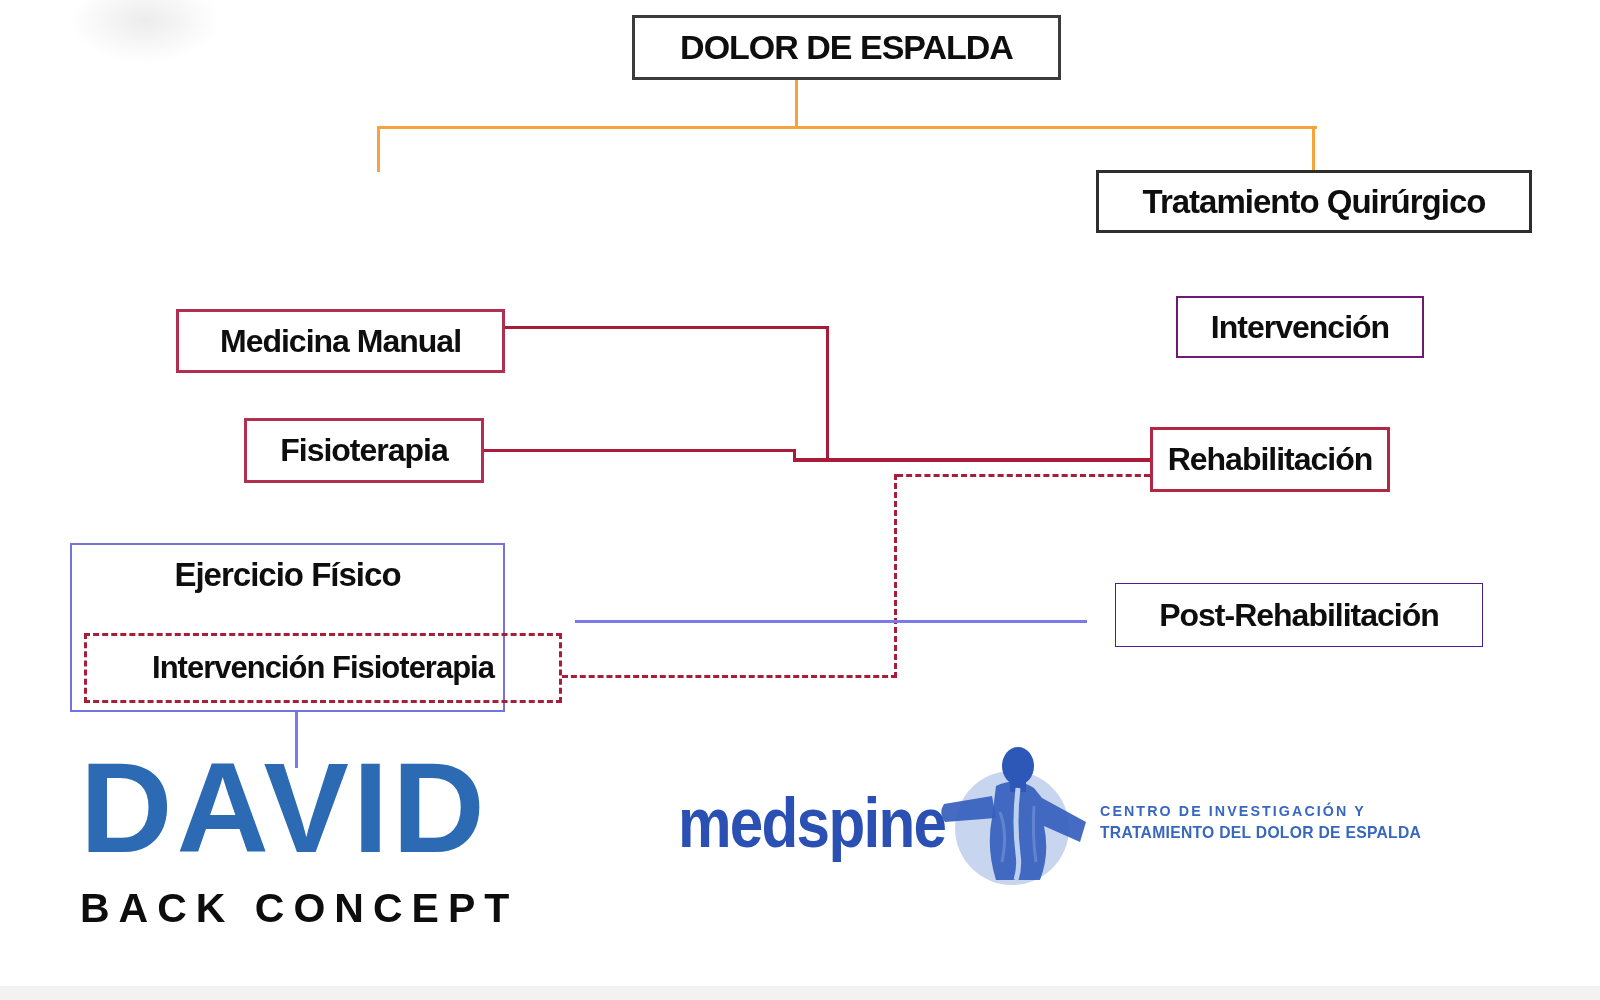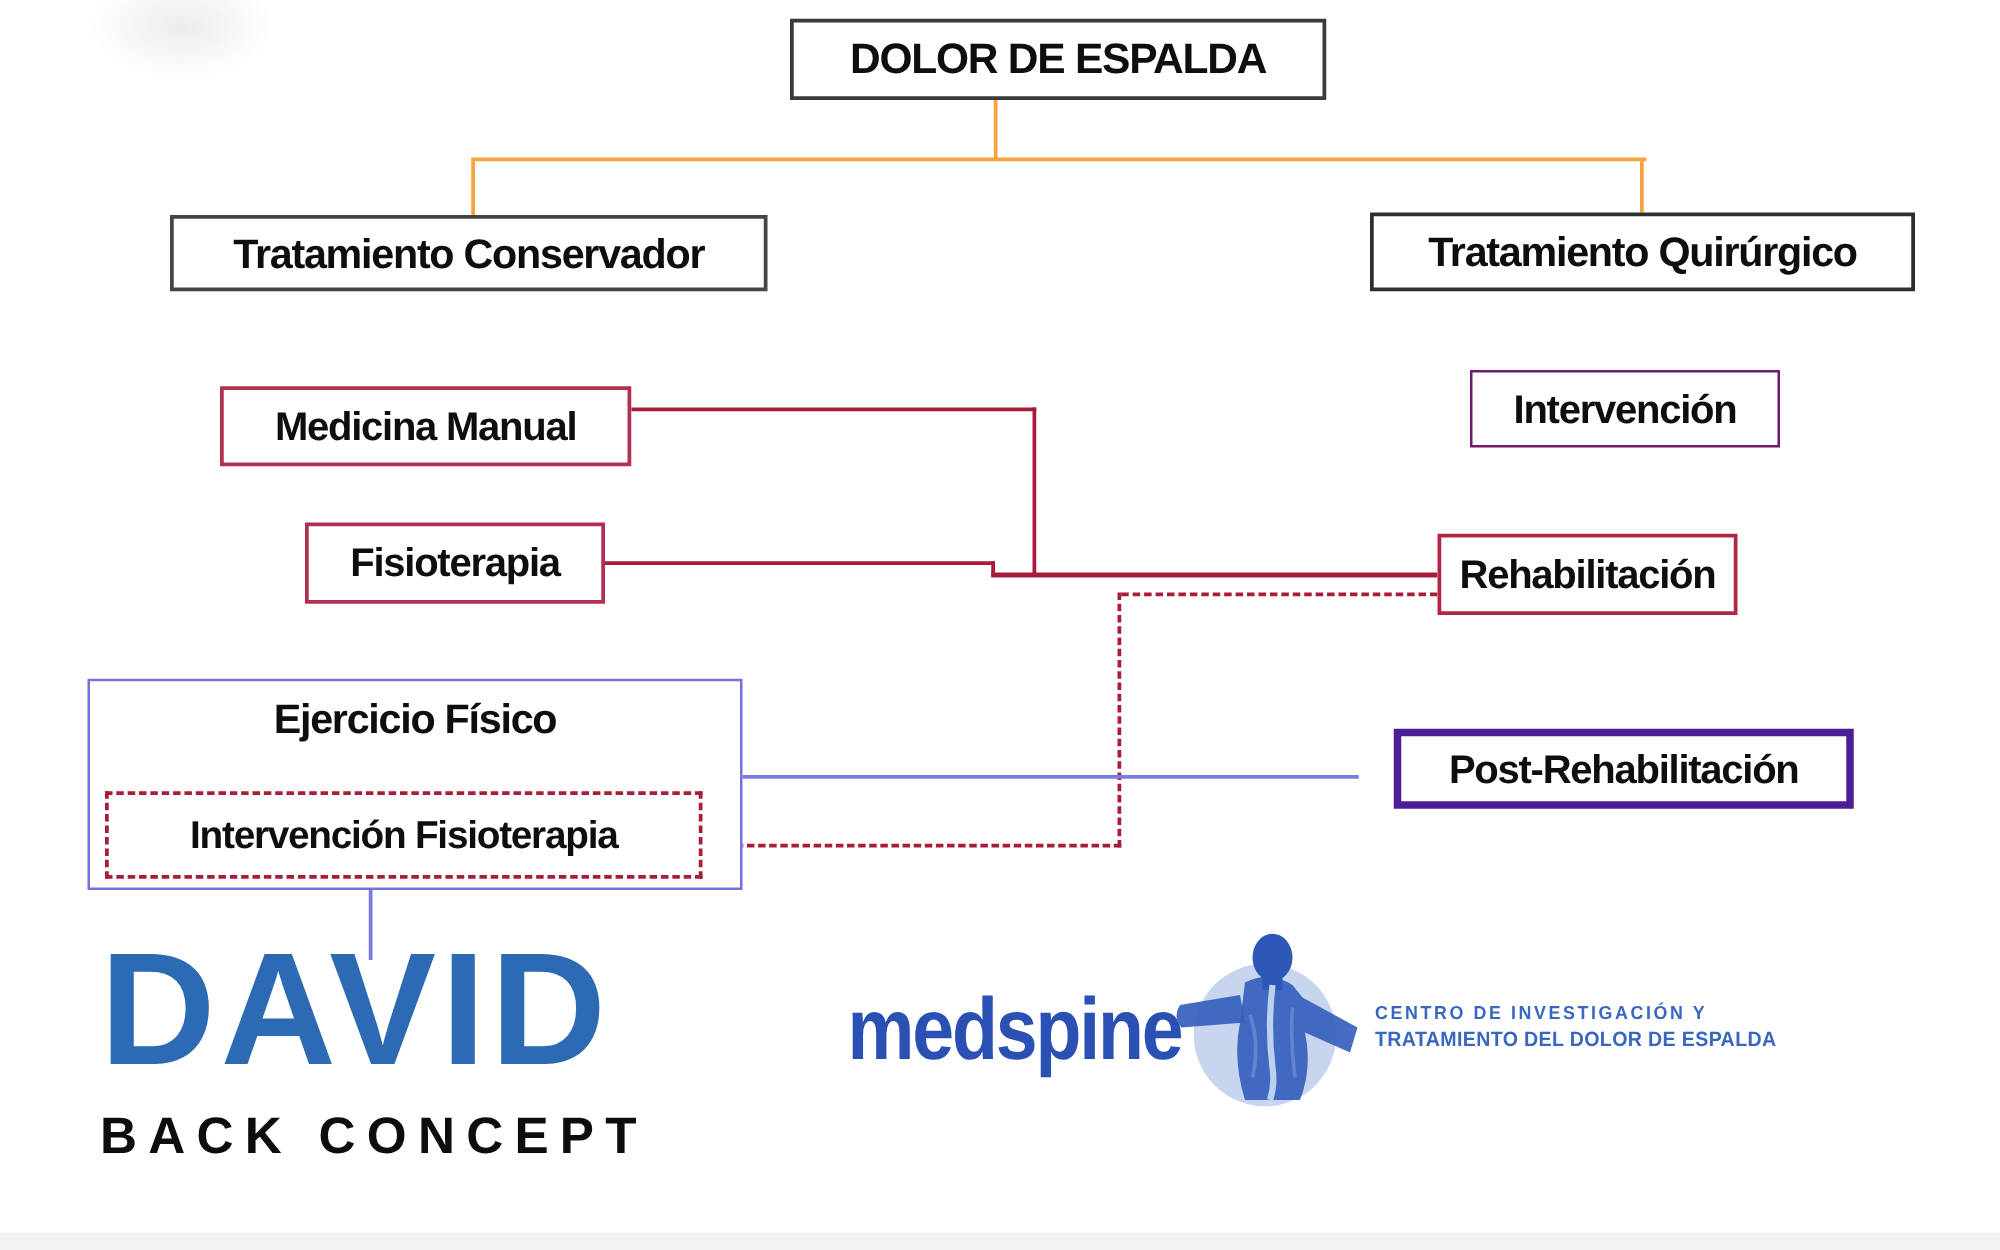--- a/index.html
+++ b/index.html
@@ -41,28 +41,28 @@
     white-space: nowrap;
     box-sizing: border-box;
   }
   #n-dolor        { left: 588px;  top: 15px;  width: 429px; height: 65px; border: 3px solid #3b3b3b; font-size: 34px; margin-left: 44px; }
   #n-conservador  { left: 136px;  top: 172px; width: 478px; height: 61px; border: 3px solid #454545; font-size: 33px; }
   #n-quirurgico   { left: 1096px; top: 170px; width: 436px; height: 63px; border: 3px solid #2e2e2e; font-size: 33px; }
   #n-medicina     { left: 176px;  top: 309px; width: 329px; height: 64px; border: 3px solid #b13050; font-size: 32px; }
   #n-fisioterapia { left: 208px;  top: 418px; width: 240px; height: 65px; border: 3px solid #b13050; font-size: 32px; margin-left: 36px; }
   #n-intervencion { left: 1176px; top: 296px; width: 248px; height: 62px; border: 2px solid #701a75; font-size: 32px; }
   #n-rehabilitacion { left: 1150px; top: 427px; width: 240px; height: 65px; border: 3px solid #b12744; font-size: 32px; }
-  #n-ejercicio    { left: 70px;   top: 543px; width: 524px; height: 169px; border: 2px solid #7373e0; display: block; }
+  #n-ejercicio    { left: 70px;   top: 543px; width: 435px; height: 169px; border: 2px solid #7373e0; display: block; }
   #n-ejercicio .big-label {
     width: 100%; text-align: center;
     padding-top: 11px;
     font-size: 33px; font-weight: bold; letter-spacing: -1px; color: #0e0e0e;
   }
   #n-psicosocial  { left: 84px;   top: 633px; width: 478px; height: 70px; border: 3px dashed #a81d38; font-size: 31px; background: transparent; }
-  #n-post         { left: 1115px; top: 583px; width: 368px; height: 64px; border: 6px solid #4c1d95; font-size: 32px; }
+  #n-post         { left: 1115px; top: 583px; width: 368px; height: 64px; border: 1px solid #4c1d95; font-size: 32px; }
 
   
   .ln { position: absolute; }
   .orange { background: #f5a33c; }
   .red    { background: #a81c3a; }
   .blue   { background: #7b7be6; }
 
   #lo-root-v   { left: 795px;  top: 80px;  width: 3px;   height: 48px; }
   #lo-h        { left: 377px;  top: 126px; width: 940px; height: 3px;  }
   #lo-left-v   { left: 377px;  top: 129px; width: 3px;   height: 43px; }
@@ -132,21 +132,20 @@
   <div class="ln red" id="lr-main-h"></div>
 
   <div class="ln dash-h" id="ld-top"></div>
   <div class="ln dash-v" id="ld-vert"></div>
   <div class="ln dash-h" id="ld-bottom"></div>
 
   <div class="ln blue" id="lb-post-h"></div>
   <div class="ln blue" id="lb-david-v"></div>
 
   <div class="node" id="n-dolor">DOLOR DE ESPALDA</div>
-  <div class="node" id="n-conservador">Tratamiento Conservador</div>
   <div class="node" id="n-quirurgico">Tratamiento Quirúrgico</div>
   <div class="node" id="n-medicina">Medicina Manual</div>
   <div class="node" id="n-fisioterapia">Fisioterapia</div>
   <div class="node" id="n-intervencion">Intervención</div>
   <div class="node" id="n-rehabilitacion">Rehabilitación</div>
 
   <div class="node" id="n-ejercicio">
     <div class="big-label">Ejercicio Físico</div>
   </div>
   <div class="node" id="n-psicosocial">Intervención Fisioterapia</div>

